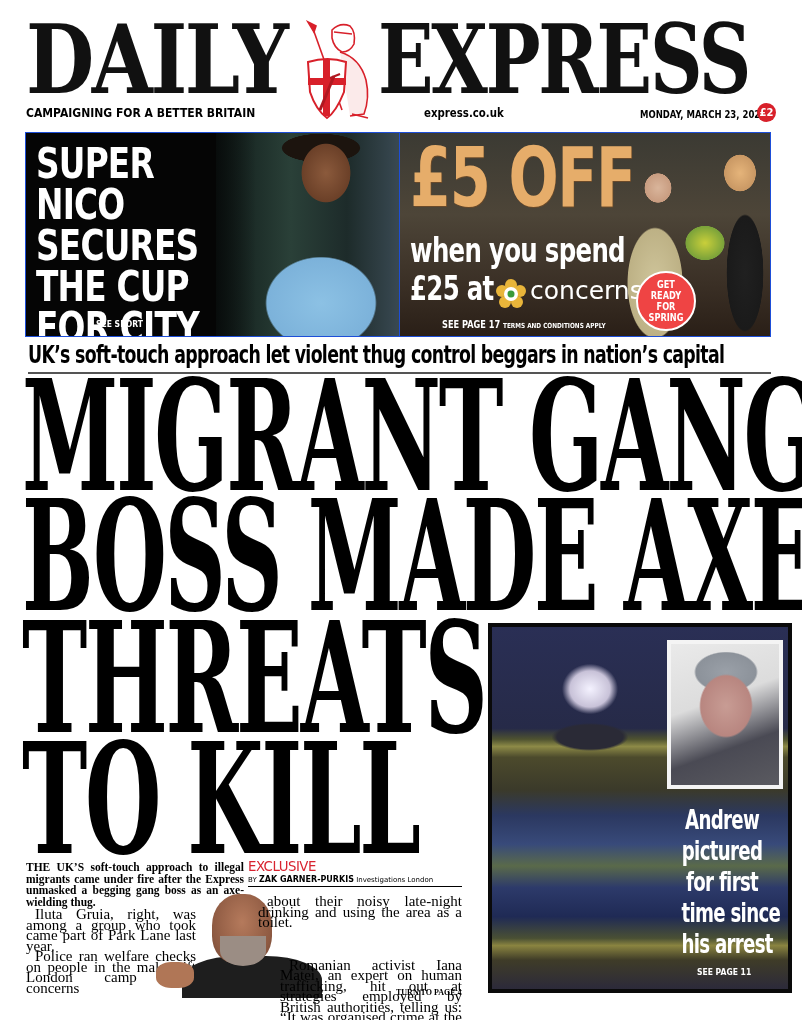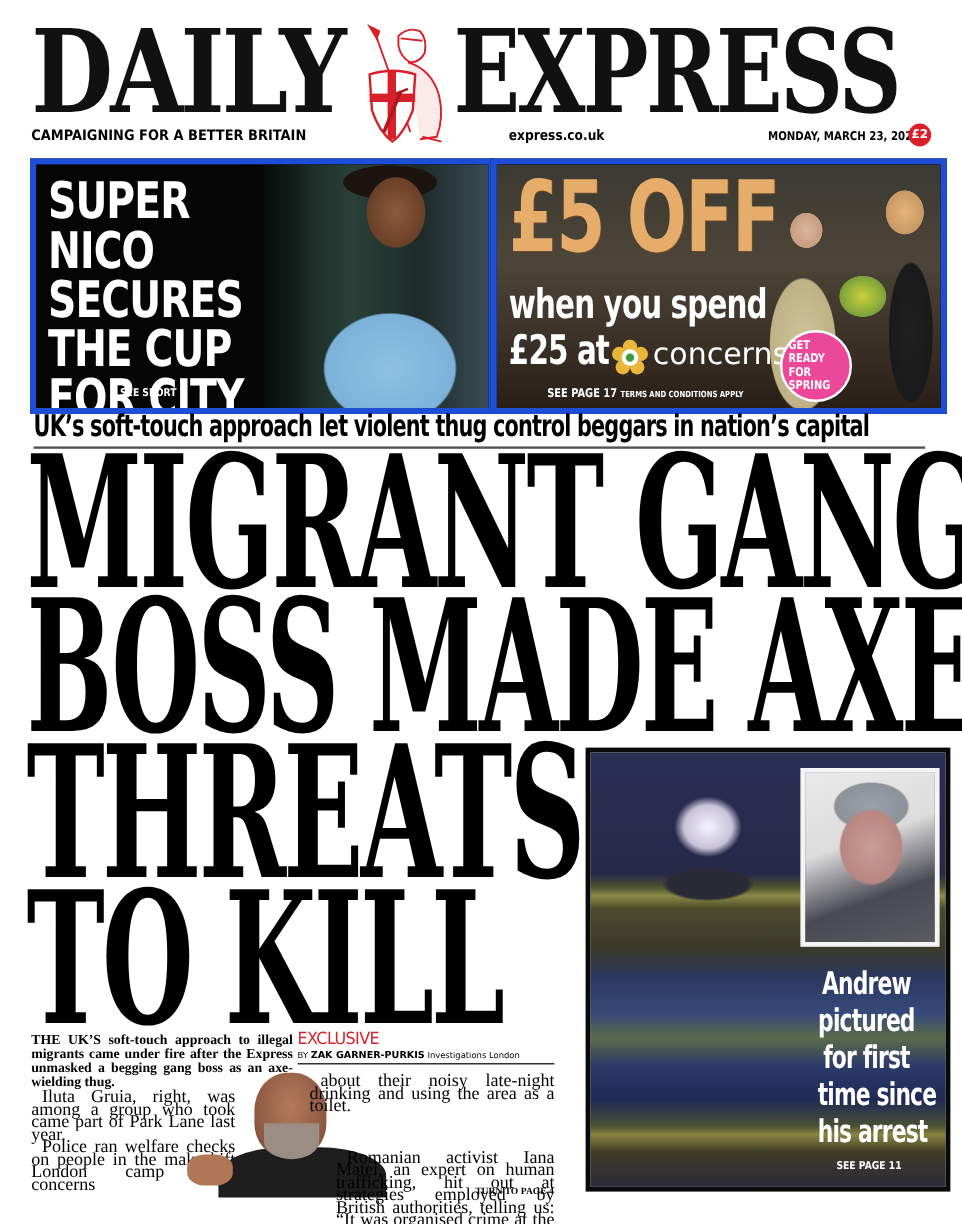--- a/index.html
+++ b/index.html
@@ -28,24 +28,24 @@
   .strap-date { left: 640px; font-size: 10px; top: 108px; transform: scaleX(0.85); transform-origin: left top; }
   .price-badge {
     position: absolute; left: 757px; top: 103px; width: 19px; height: 19px; border-radius: 50%;
     background: #d8202a; color: #fff; font-family: "DejaVu Sans", sans-serif; font-weight: bold;
     font-size: 10px; line-height: 19px; text-align: center;
   }
 
   
   .promo {
     position: absolute; top: 132px; height: 203px; overflow: hidden; background: #000;
-    border: 5px solid #1d4ed8;
+    border: 1px solid #1d4ed8;
   }
   .promo-left { left: 25px; width: 377px; background: #050505; }
-  .promo-right { left: 409px; width: 370px; }
+  .promo-right { left: 399px; width: 370px; }
 
   .promo-left .photo {
     position: absolute; left: 190px; top: 0; width: 187px; height: 203px;
     background:
       radial-gradient(ellipse 40px 48px at 110px 40px, #8b5a3c 0%, #6b4028 60%, transparent 62%),
       radial-gradient(ellipse 55px 20px at 105px 15px, #1c140e 0%, #1c140e 70%, transparent 72%),
       radial-gradient(ellipse 90px 75px at 105px 170px, #8cc1e4 0%, #7cb2da 60%, transparent 62%),
       radial-gradient(ellipse 30px 35px at 115px 175px, #d8cf6a 0%, #b8ab3a 60%, transparent 62%),
       linear-gradient(90deg, #0f1a18 0%, #2a4038 40%, #1d2b2a 70%, #3b4b55 100%);
   }
@@ -94,21 +94,21 @@
     font-family: "DejaVu Sans", sans-serif; font-size: 25px; line-height: 30px; letter-spacing: 0px;
   }
   .offer-see {
     position: absolute; left: 42px; top: 186px; color: #fff; white-space: nowrap;
     font-family: "DejaVu Sans", sans-serif; font-weight: bold; font-size: 10px;
     transform: scaleX(0.82); transform-origin: left top;
   }
   .offer-see small { font-size: 7px; font-weight: bold; }
   .spring-badge {
     position: absolute; left: 236px; top: 138px; width: 56px; height: 56px; border-radius: 50%;
-    background: #ec4899; border: 2px solid #fff; color: #fff; text-align: left;
+    background: #ef4444; border: 2px solid #fff; color: #fff; text-align: center;
     font-family: "DejaVu Sans", sans-serif; font-weight: bold; font-size: 10px; line-height: 11px;
     display: flex; align-items: center; justify-content: center;
   }
   .spring-badge span { display: block; transform: scaleX(0.82); }
 
   
   .subhead {
     position: absolute; left: 28px; top: 340px; white-space: nowrap;
     font-family: "DejaVu Sans", sans-serif; font-weight: bold; font-size: 25px; line-height: 30px;
     letter-spacing: -1px; transform: scaleX(0.695); transform-origin: left top;

